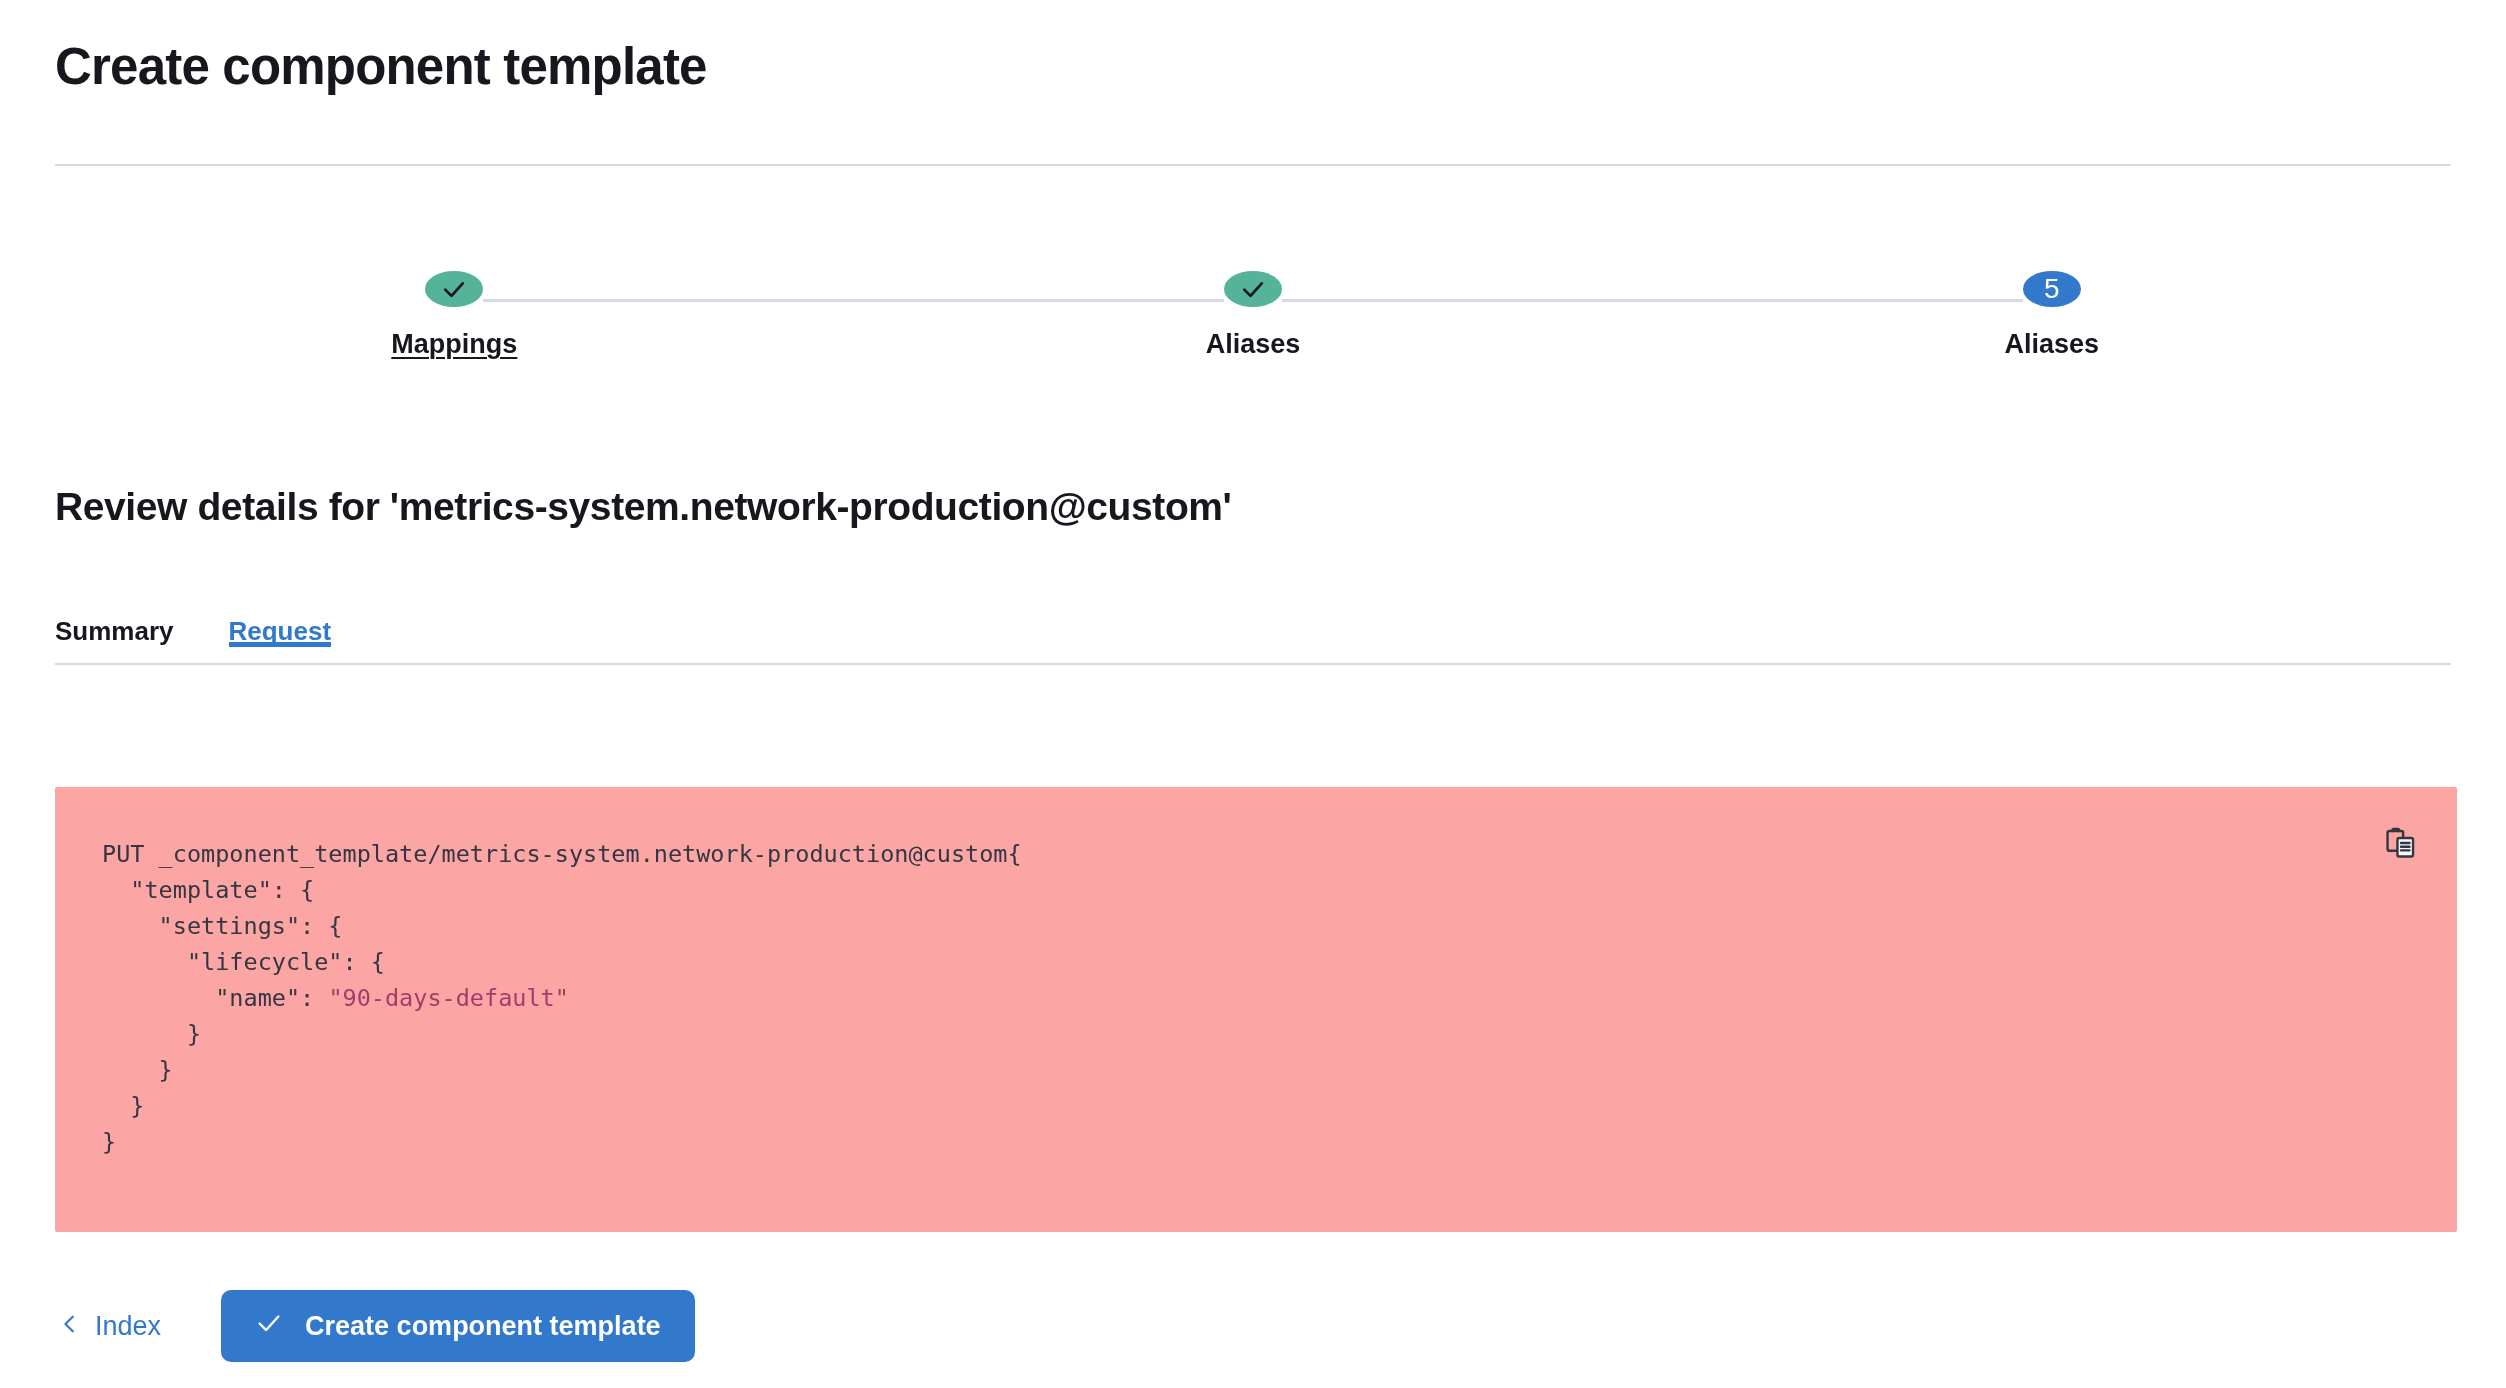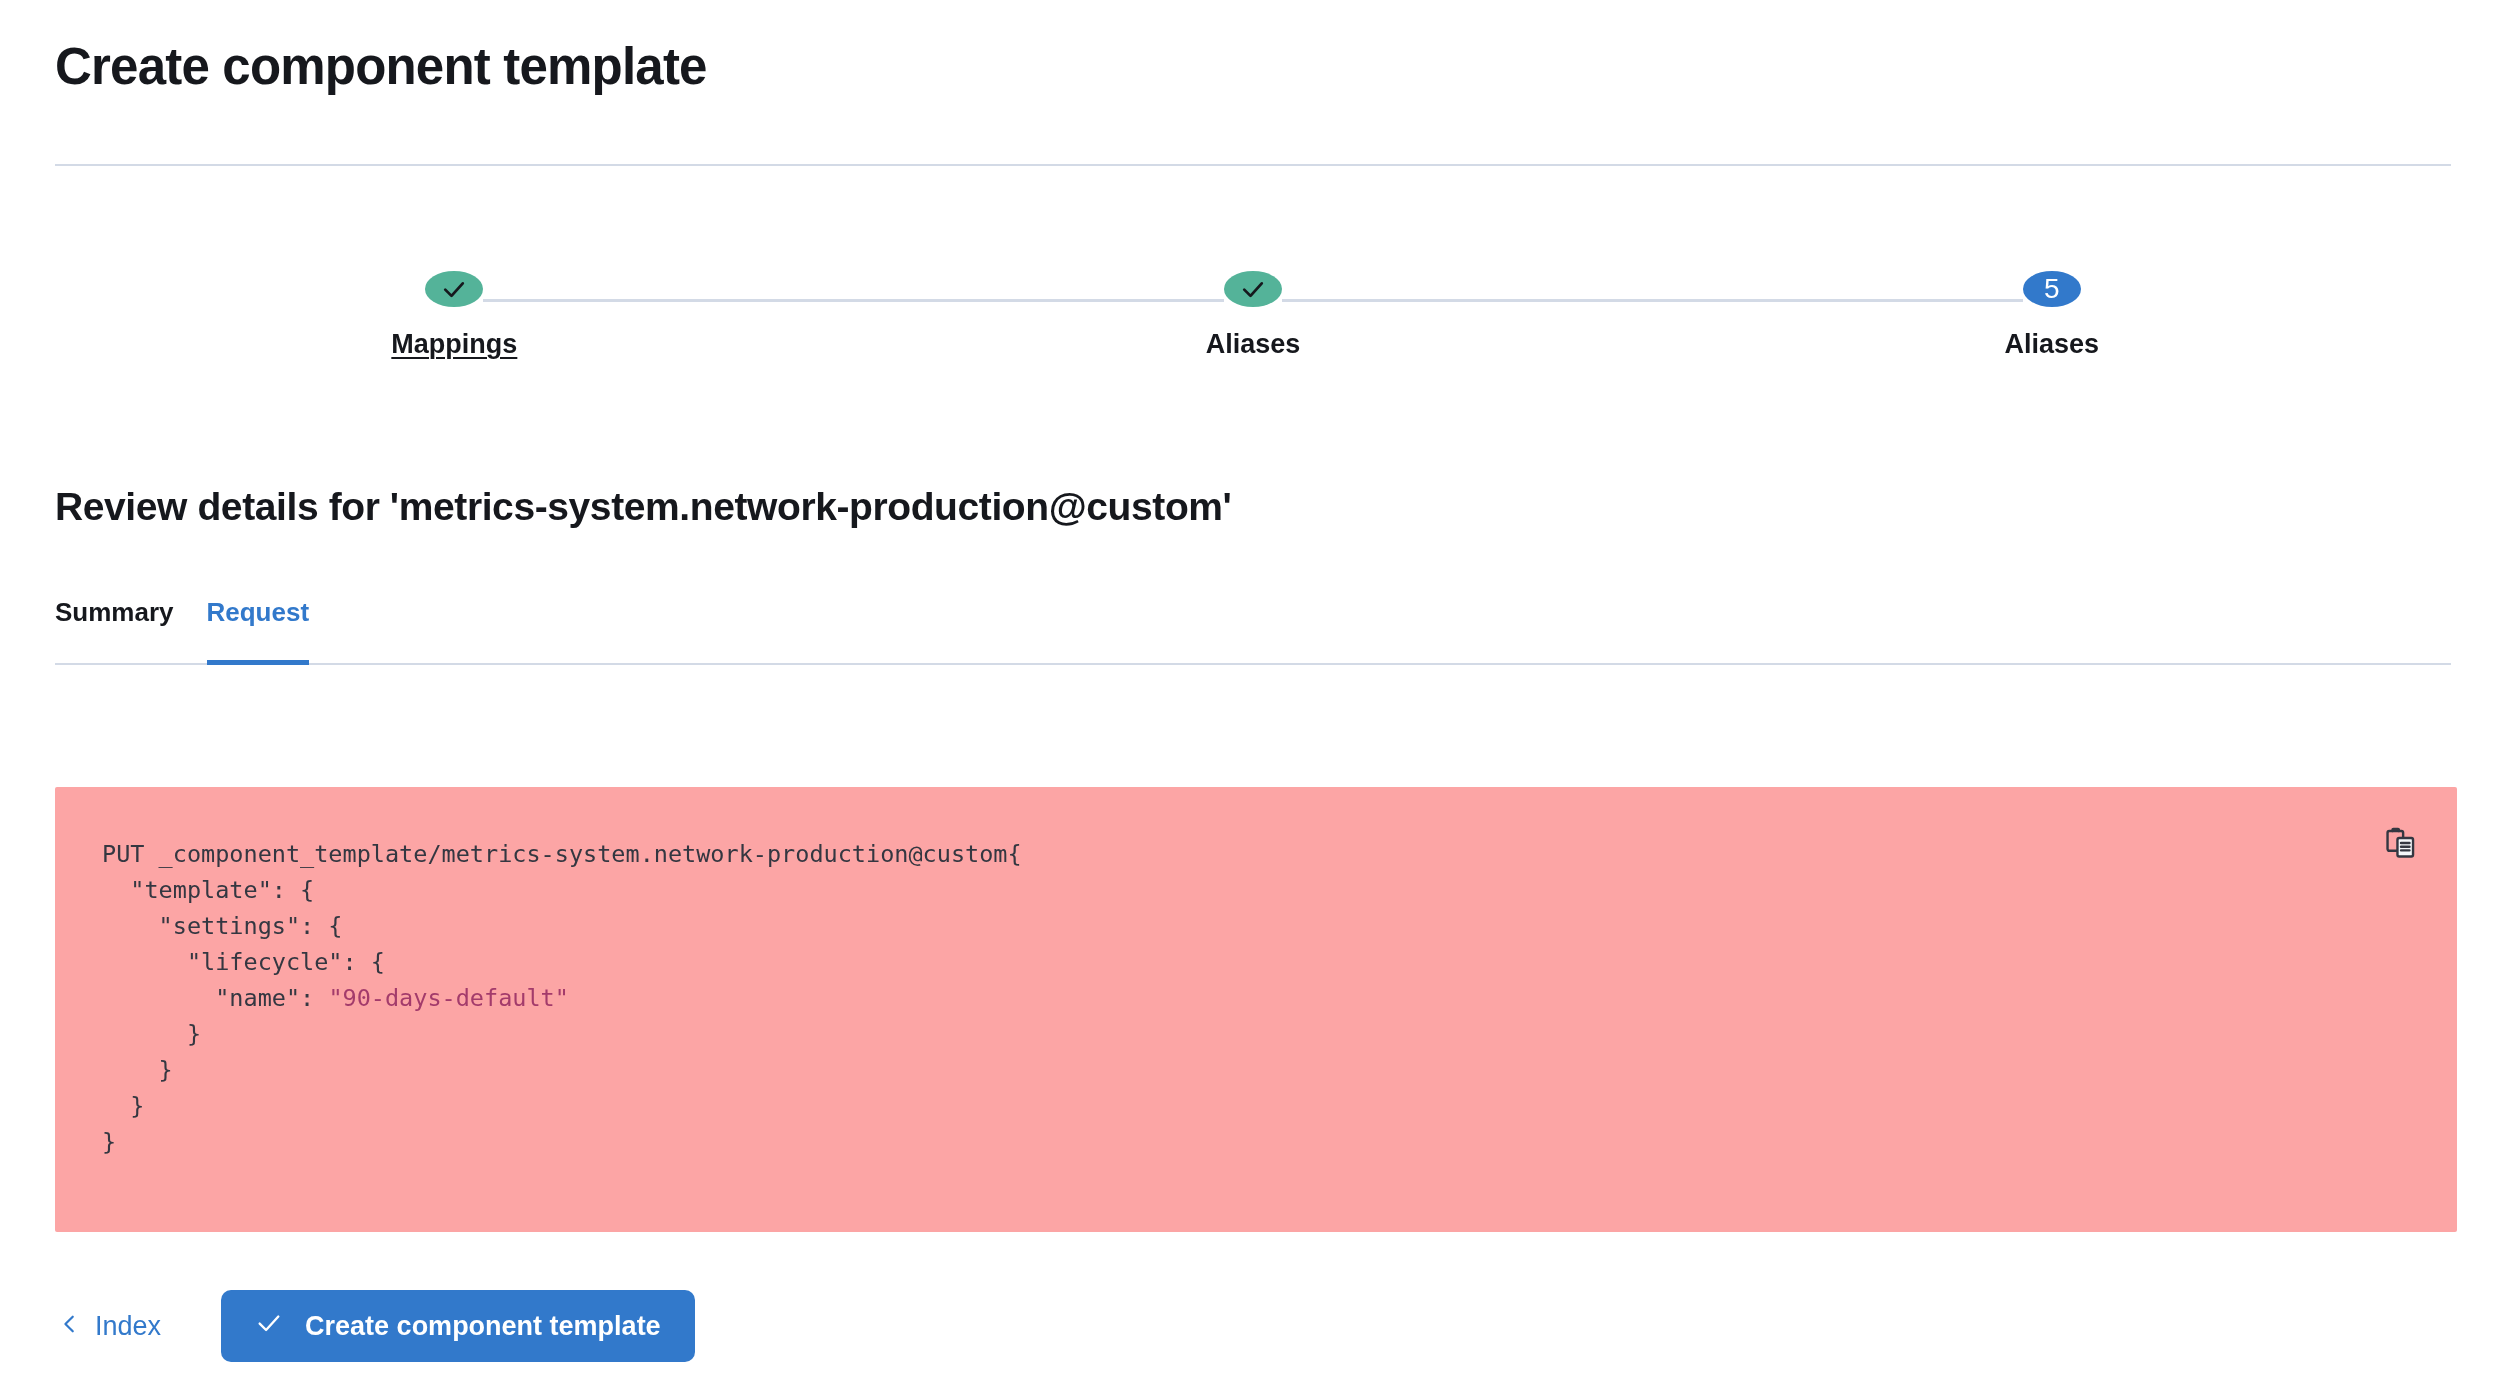--- a/index.html
+++ b/index.html
@@ -139,22 +139,23 @@
     width: 100%;
     height: 2px;
     background: #d3dae6;
   }
 
   .tab-list {
     position: absolute;
     left: 0;
     top: 0;
     display: flex;
-    gap: 33px;
+    gap: 55px;
     height: 70px;
+    align-items: center;
   }
 
   .tab {
     position: relative;
     display: flex;
     align-items: flex-start;
     padding-top: 2px;
     font-size: 26px;
     font-weight: 700;
     color: #16181d;

